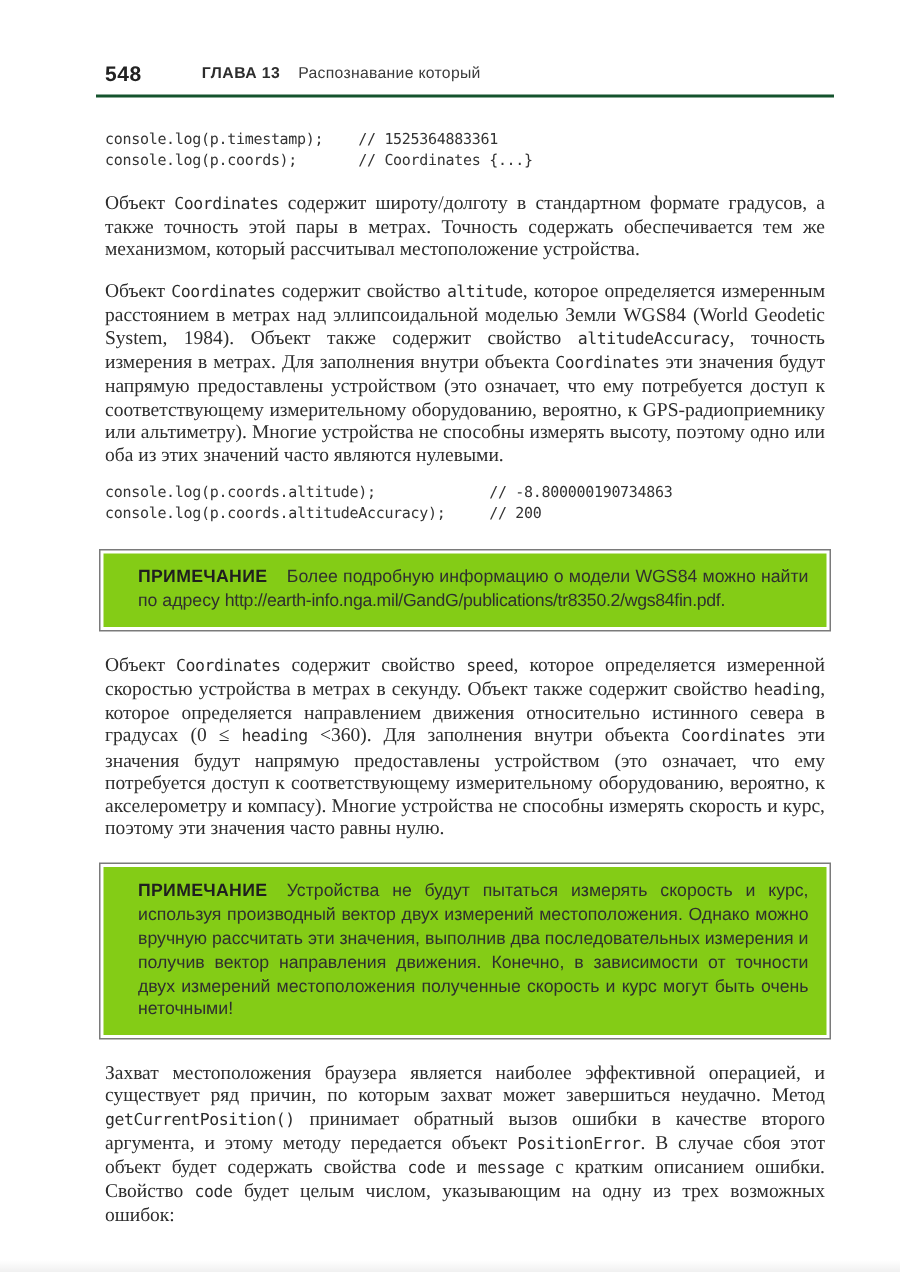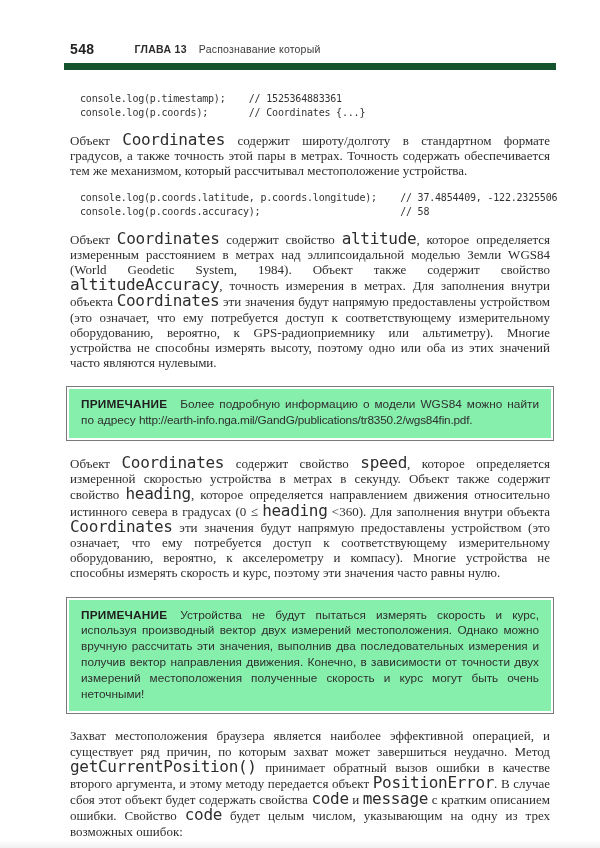--- a/index.html
+++ b/index.html
@@ -15,56 +15,56 @@
     content: '';
     position: absolute; left: 0; right: 0; bottom: 0; height: 8px;
     background: linear-gradient(to bottom, rgba(0,0,0,0), rgba(0,0,0,0.06));
     pointer-events: none;
   }
   .page { box-sizing: border-box; padding: 42px 50px 0 70px; }
 
   .page-header {
     display: flex; align-items: flex-end;
     font-family: "Liberation Sans", sans-serif;
-    border-bottom: 7px solid #14532d;
+    border-bottom: 2px solid #14532d;
     padding-bottom: 7px;
     margin: 0 -6px 0 -6px;
     line-height: 14px;
   }
   .page-num { font-weight: bold; font-size: 14px; color: #222; letter-spacing: 0.4px; padding-left: 6px; }
   .chapter-label { font-weight: bold; font-size: 10.5px; color: #2c2c2c; margin-left: 28px; letter-spacing: 0.3px; padding-left: 12px; }
   .chapter-title { font-size: 10.5px; color: #3a3a3a; margin-left: 12px; letter-spacing: 0.2px; }
 
   pre.code {
     font-family: "DejaVu Sans Mono", monospace;
     font-size: 10px; letter-spacing: -0.2px;
     line-height: 14px;
     color: #333;
-    margin: 12px 10px;
+    margin: 12px 0;
     white-space: pre;
   }
   .page-header + pre.code { margin-top: 22px; }
 
   p.body-text {
     font-size: 13px; line-height: 15.2px;
     text-align: justify;
     margin: 12px 0;
   }
   .run-code {
     font-family: "DejaVu Sans Mono", monospace;
-    font-size: 16px; letter-spacing: -0.3px;
+    font-size: 11px; letter-spacing: -0.3px;
   }
 
   .note {
     border: 1.5px solid #7a7a7a;
     background: #ffffff;
     padding: 2px;
     margin: 16px -4px 14px -4px;
   }
-  .note-inner { background: #86efac; padding: 8px 12px 9px 12px; }
+  .note-inner { background: #84cc16; padding: 8px 12px 9px 23px; }
   .note-text {
     margin: 0;
     font-family: "Liberation Sans", sans-serif;
     font-size: 11.8px; line-height: 15.8px;
     color: #2f2f2f;
     text-align: justify;
   }
   .note-label { letter-spacing: 0.2px; padding-right: 13px; color: #1f1f1f; }
   .run-url { letter-spacing: -0.2px; }
 </style>
@@ -77,25 +77,25 @@
     <span class="page-num">548</span>
     <span class="chapter-label">ГЛАВА 13</span>
     <span class="chapter-title">Распознавание который</span>
   </header>
 
   <pre class="code">console.log(p.timestamp);    // 1525364883361
 console.log(p.coords);       // Coordinates {...}</pre>
 
   <p class="body-text"><span>Объект </span><span class="run-code">Coordinates</span><span> содержит широту/долготу в стандартном формате градусов, а также точность этой пары в метрах. Точность содержать обеспечивается тем же механизмом, который рассчитывал местоположение устройства.</span></p>
 
-  <pre class="code">console.log(p.coords.latitude, p.coords.longitude);    // 37.4854409, -122.2325506
-console.log(p.coords.accuracy);                        // 58</pre>
 
   <p class="body-text"><span>Объект </span><span class="run-code">Coordinates</span><span> содержит свойство </span><span class="run-code">altitude</span><span>, которое определяется измеренным расстоянием в метрах над эллипсоидальной моделью Земли WGS84 (World Geodetic System, 1984). Объект также содержит свойство </span><span class="run-code">altitudeAccuracy</span><span>, точность измерения в метрах. Для заполнения внутри объекта </span><span class="run-code">Coordinates</span><span> эти значения будут напрямую предоставлены устройством (это означает, что ему потребуется доступ к соответствующему измерительному оборудованию, вероятно, к GPS-радиоприемнику или альтиметру). Многие устройства не способны измерять высоту, поэтому одно или оба из этих значений часто являются нулевыми.</span></p>
 
+  <pre class="code">console.log(p.coords.altitude);             // -8.800000190734863
+console.log(p.coords.altitudeAccuracy);     // 200</pre>
 
   <div class="note">
     <div class="note-inner">
       <p class="note-text"><b class="note-label">ПРИМЕЧАНИЕ</b><span><span>Более подробную информацию о модели WGS84 можно найти по адресу </span><span class="run-url">http://earth-info.nga.mil/GandG/publications/tr8350.2/wgs84fin.pdf</span><span>.</span></span></p>
     </div>
   </div>
 
   <p class="body-text"><span>Объект </span><span class="run-code">Coordinates</span><span> содержит свойство </span><span class="run-code">speed</span><span>, которое определяется измеренной скоростью устройства в метрах в секунду. Объект также содержит свойство </span><span class="run-code">heading</span><span>, которое определяется направлением движения относительно истинного севера в градусах (0 ≤ </span><span class="run-code">heading</span><span> &lt;360). Для заполнения внутри объекта </span><span class="run-code">Coordinates</span><span> эти значения будут напрямую предоставлены устройством (это означает, что ему потребуется доступ к соответствующему измерительному оборудованию, вероятно, к акселерометру и компасу). Многие устройства не способны измерять скорость и курс, поэтому эти значения часто равны нулю.</span></p>
 
   <div class="note">

